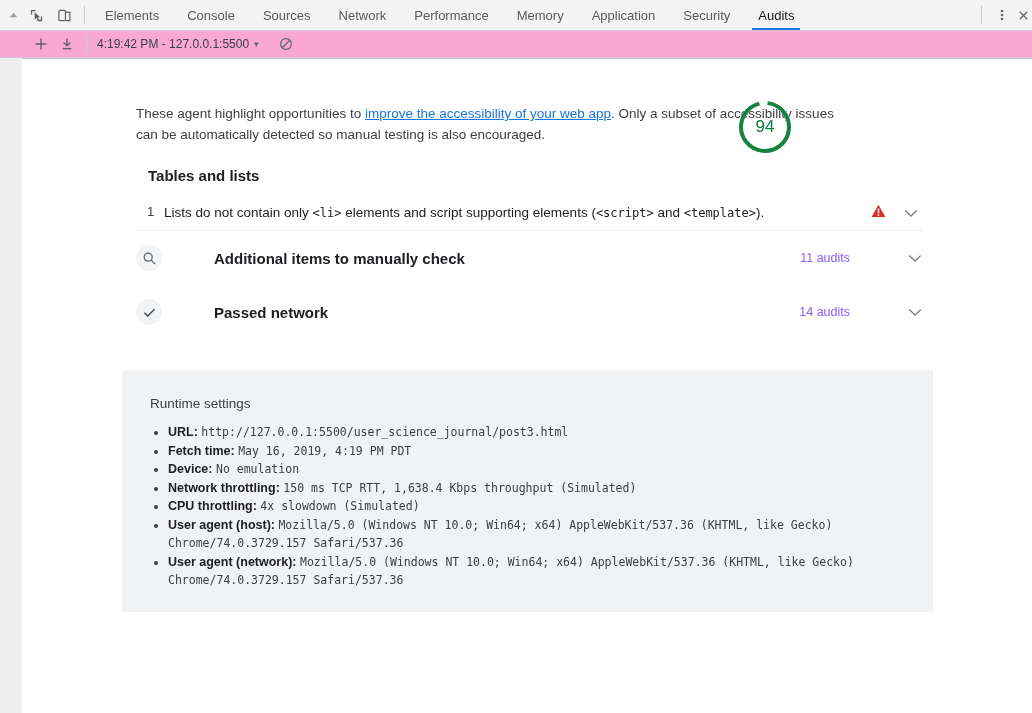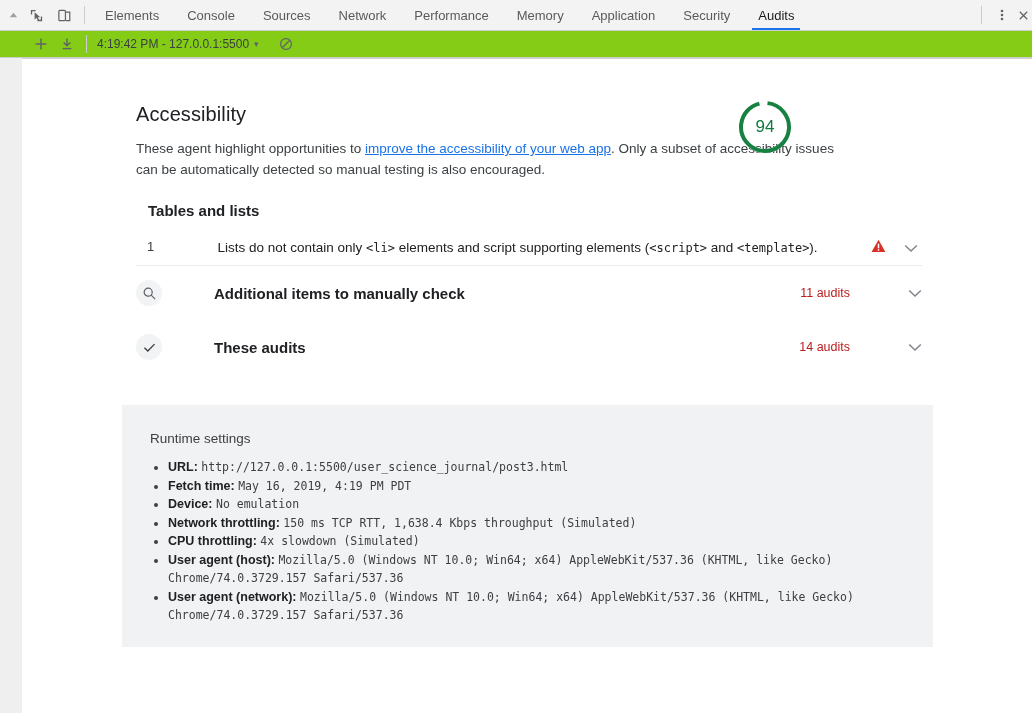--- a/index.html
+++ b/index.html
@@ -85,21 +85,21 @@
     align-items: center;
     padding-right: 2px;
   }
 
   
   .audits-toolbar {
     position: absolute;
     top: 31px; left: 0;
     width: 1032px;
     height: 27px;
-    background: #84cc16;
+    background: #f9a8d4;
     border-bottom: 1px solid #cdcdcd;
     display: flex;
     align-items: center;
     padding-left: 28px;
     box-sizing: border-box;
   }
   .tool-icon {
     width: 26px;
     height: 22px;
     display: flex;
@@ -206,21 +206,20 @@
     font-size: 13px;
     color: #3c4043;
     padding-left: 11px;
     box-sizing: border-box;
   }
   .audit-text {
     flex: 1;
     font-size: 13.5px;
     color: #202124;
     line-height: 18px;
-    text-align: center;
   }
   .audit-text code {
     font-family: "DejaVu Sans Mono", monospace;
     font-size: 12px;
     color: #202124;
   }
   .audit-flags {
     display: flex;
     align-items: center;
     gap: 18px;
@@ -254,21 +253,21 @@
     flex: none;
   }
   .group-label {
     font-size: 15px;
     font-weight: bold;
     color: #202124;
     flex: 1;
   }
   .group-count {
     font-size: 12.5px;
-    color: #b91c1c;
+    color: #8b5cf6;
     margin-right: 18px;
   }
 
   
   .runtime-panel {
     margin: 31px 0 0 100px;
     width: 811px;
     background: #f1f2f4;
     padding: 26px 0 22px 28px;
     box-sizing: border-box;
@@ -408,21 +407,20 @@
       </svg>
     </div>
   </div>
 
   <div class="left-rail"></div>
 
   <div class="report-scroll">
     <div class="report-inner">
 
       <div class="cat-header">
-        <h1 class="cat-title">Accessibility</h1>
         <p class="cat-desc"><span>These agent highlight opportunities to </span><a href="#">improve the accessibility of your web app</a><span>. Only a subset of accessibility issues can be automatically detected so manual testing is also encouraged.</span></p>
 
         <div class="gauge">
           <svg width="56" height="56" viewBox="0 0 56 56">
             <circle cx="28" cy="28" r="24" fill="none" stroke="#ffffff" stroke-width="4"></circle>
             <circle cx="28" cy="28" r="24" fill="none" stroke="#178142" stroke-width="4" stroke-dasharray="141.7 150.8" stroke-linecap="butt" transform="rotate(-84 28 28)"></circle>
           </svg>
           <div class="num">94</div>
         </div>
       </div>
@@ -469,21 +467,21 @@
             </svg>
         </span>
       </div>
 
       <div class="group-row">
         <div class="group-icon">
           <svg width="15" height="15" viewBox="0 0 16 16">
             <path d="M2.6 8.2 L6.2 11.8 L13.4 4.4" fill="none" stroke="#3c4043" stroke-width="1.4"></path>
           </svg>
         </div>
-        <div class="group-label">These audits</div>
+        <div class="group-label">Passed network</div>
         <div class="group-count">14 audits</div>
         <span>
           <svg width="14" height="9" viewBox="0 0 14 9">
               <path d="M1.2 1.5 L7 7 L12.8 1.5" fill="none" stroke="#80868b" stroke-width="1.5"></path>
             </svg>
         </span>
       </div>
 
 
       <div class="runtime-panel">

